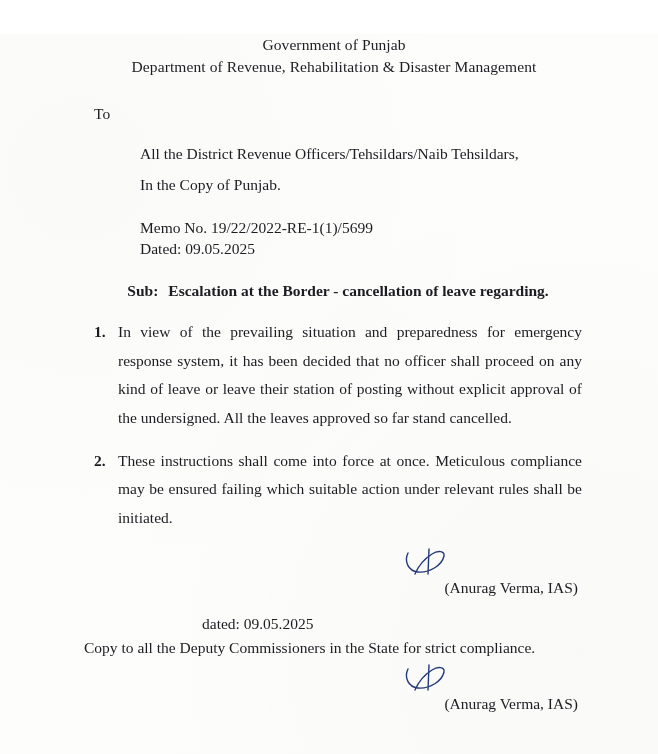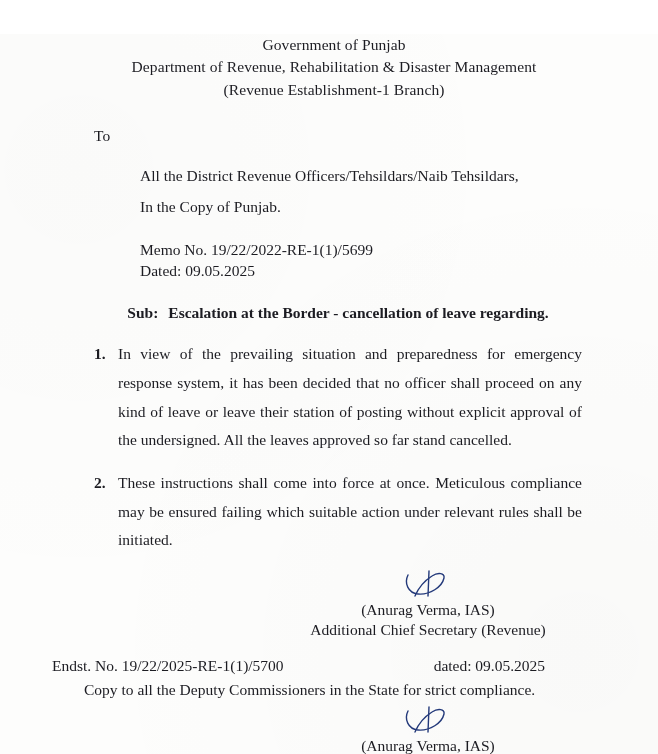--- a/index.html
+++ b/index.html
@@ -106,20 +106,21 @@
     height: 30px;
     position: relative;
   }
   .sig-mark svg {
     display: block;
     margin: 0 auto;
   }
   .sign-name {
     font-size: 15.5px;
     margin-top: 2px;
+    text-align: right;
   }
   .sign-desig {
     font-size: 15.5px;
     margin-top: 2px;
   }
   .endst-row {
     margin-top: 18px;
     margin-left: 52px;
     margin-right: 76px;
     display: flex;
@@ -142,21 +143,20 @@
   }
 </style>
 </head>
 <body>
 
 <div class="page">
 
   <div class="header">
     <div>Government of Punjab</div>
     <div class="hdr-line2">Department of Revenue, Rehabilitation &amp; Disaster Management</div>
-    <div>(Revenue Establishment-1 Branch)</div>
   </div>
 
   <div class="to-line">To</div>
 
   <div class="body-block">
     <div class="addr-line">All the District Revenue Officers/Tehsildars/Naib Tehsildars,</div>
     <div class="addr-line2">In the Copy of Punjab.</div>
     <div class="memo">Memo No. 19/22/2022-RE-1(1)/5699</div>
     <div class="memo-date">Dated: 09.05.2025</div>
   </div>
@@ -177,25 +177,23 @@
   </div>
 
   <div class="sign-block">
     <div class="sig-mark">
       <svg width="60" height="30" viewBox="0 0 60 30" aria-hidden="true">
         <path d="M10 6 C 6 14, 10 24, 20 25 C 32 26, 44 18, 46 9 C 47 4, 40 3, 34 7 C 26 12, 20 20, 17 27" fill="none" stroke="#23397a" stroke-width="1.4" stroke-linecap="round"></path>
         <path d="M31 2 L 30 27" fill="none" stroke="#23397a" stroke-width="1.4" stroke-linecap="round"></path>
       </svg>
     </div>
     <div class="sign-name">(Anurag Verma, IAS)</div>
-    <div class="sign-desig">Additional Chief Secretary (Revenue)</div>
   </div>
 
   <div class="endst-row">
-    <div class="endst-no">Endst. No. 19/22/2025-RE-1(1)/5700</div>
     <div class="endst-date">dated: 09.05.2025</div>
   </div>
 
   <div class="copy-line">Copy to all the Deputy Commissioners in the State for strict compliance.</div>
 
   <div class="sign-block2">
     <div class="sig-mark">
       <svg width="60" height="30" viewBox="0 0 60 30" aria-hidden="true">
         <path d="M10 6 C 6 14, 10 24, 20 25 C 32 26, 44 18, 46 9 C 47 4, 40 3, 34 7 C 26 12, 20 20, 17 27" fill="none" stroke="#23397a" stroke-width="1.4" stroke-linecap="round"></path>
         <path d="M31 2 L 30 27" fill="none" stroke="#23397a" stroke-width="1.4" stroke-linecap="round"></path>

